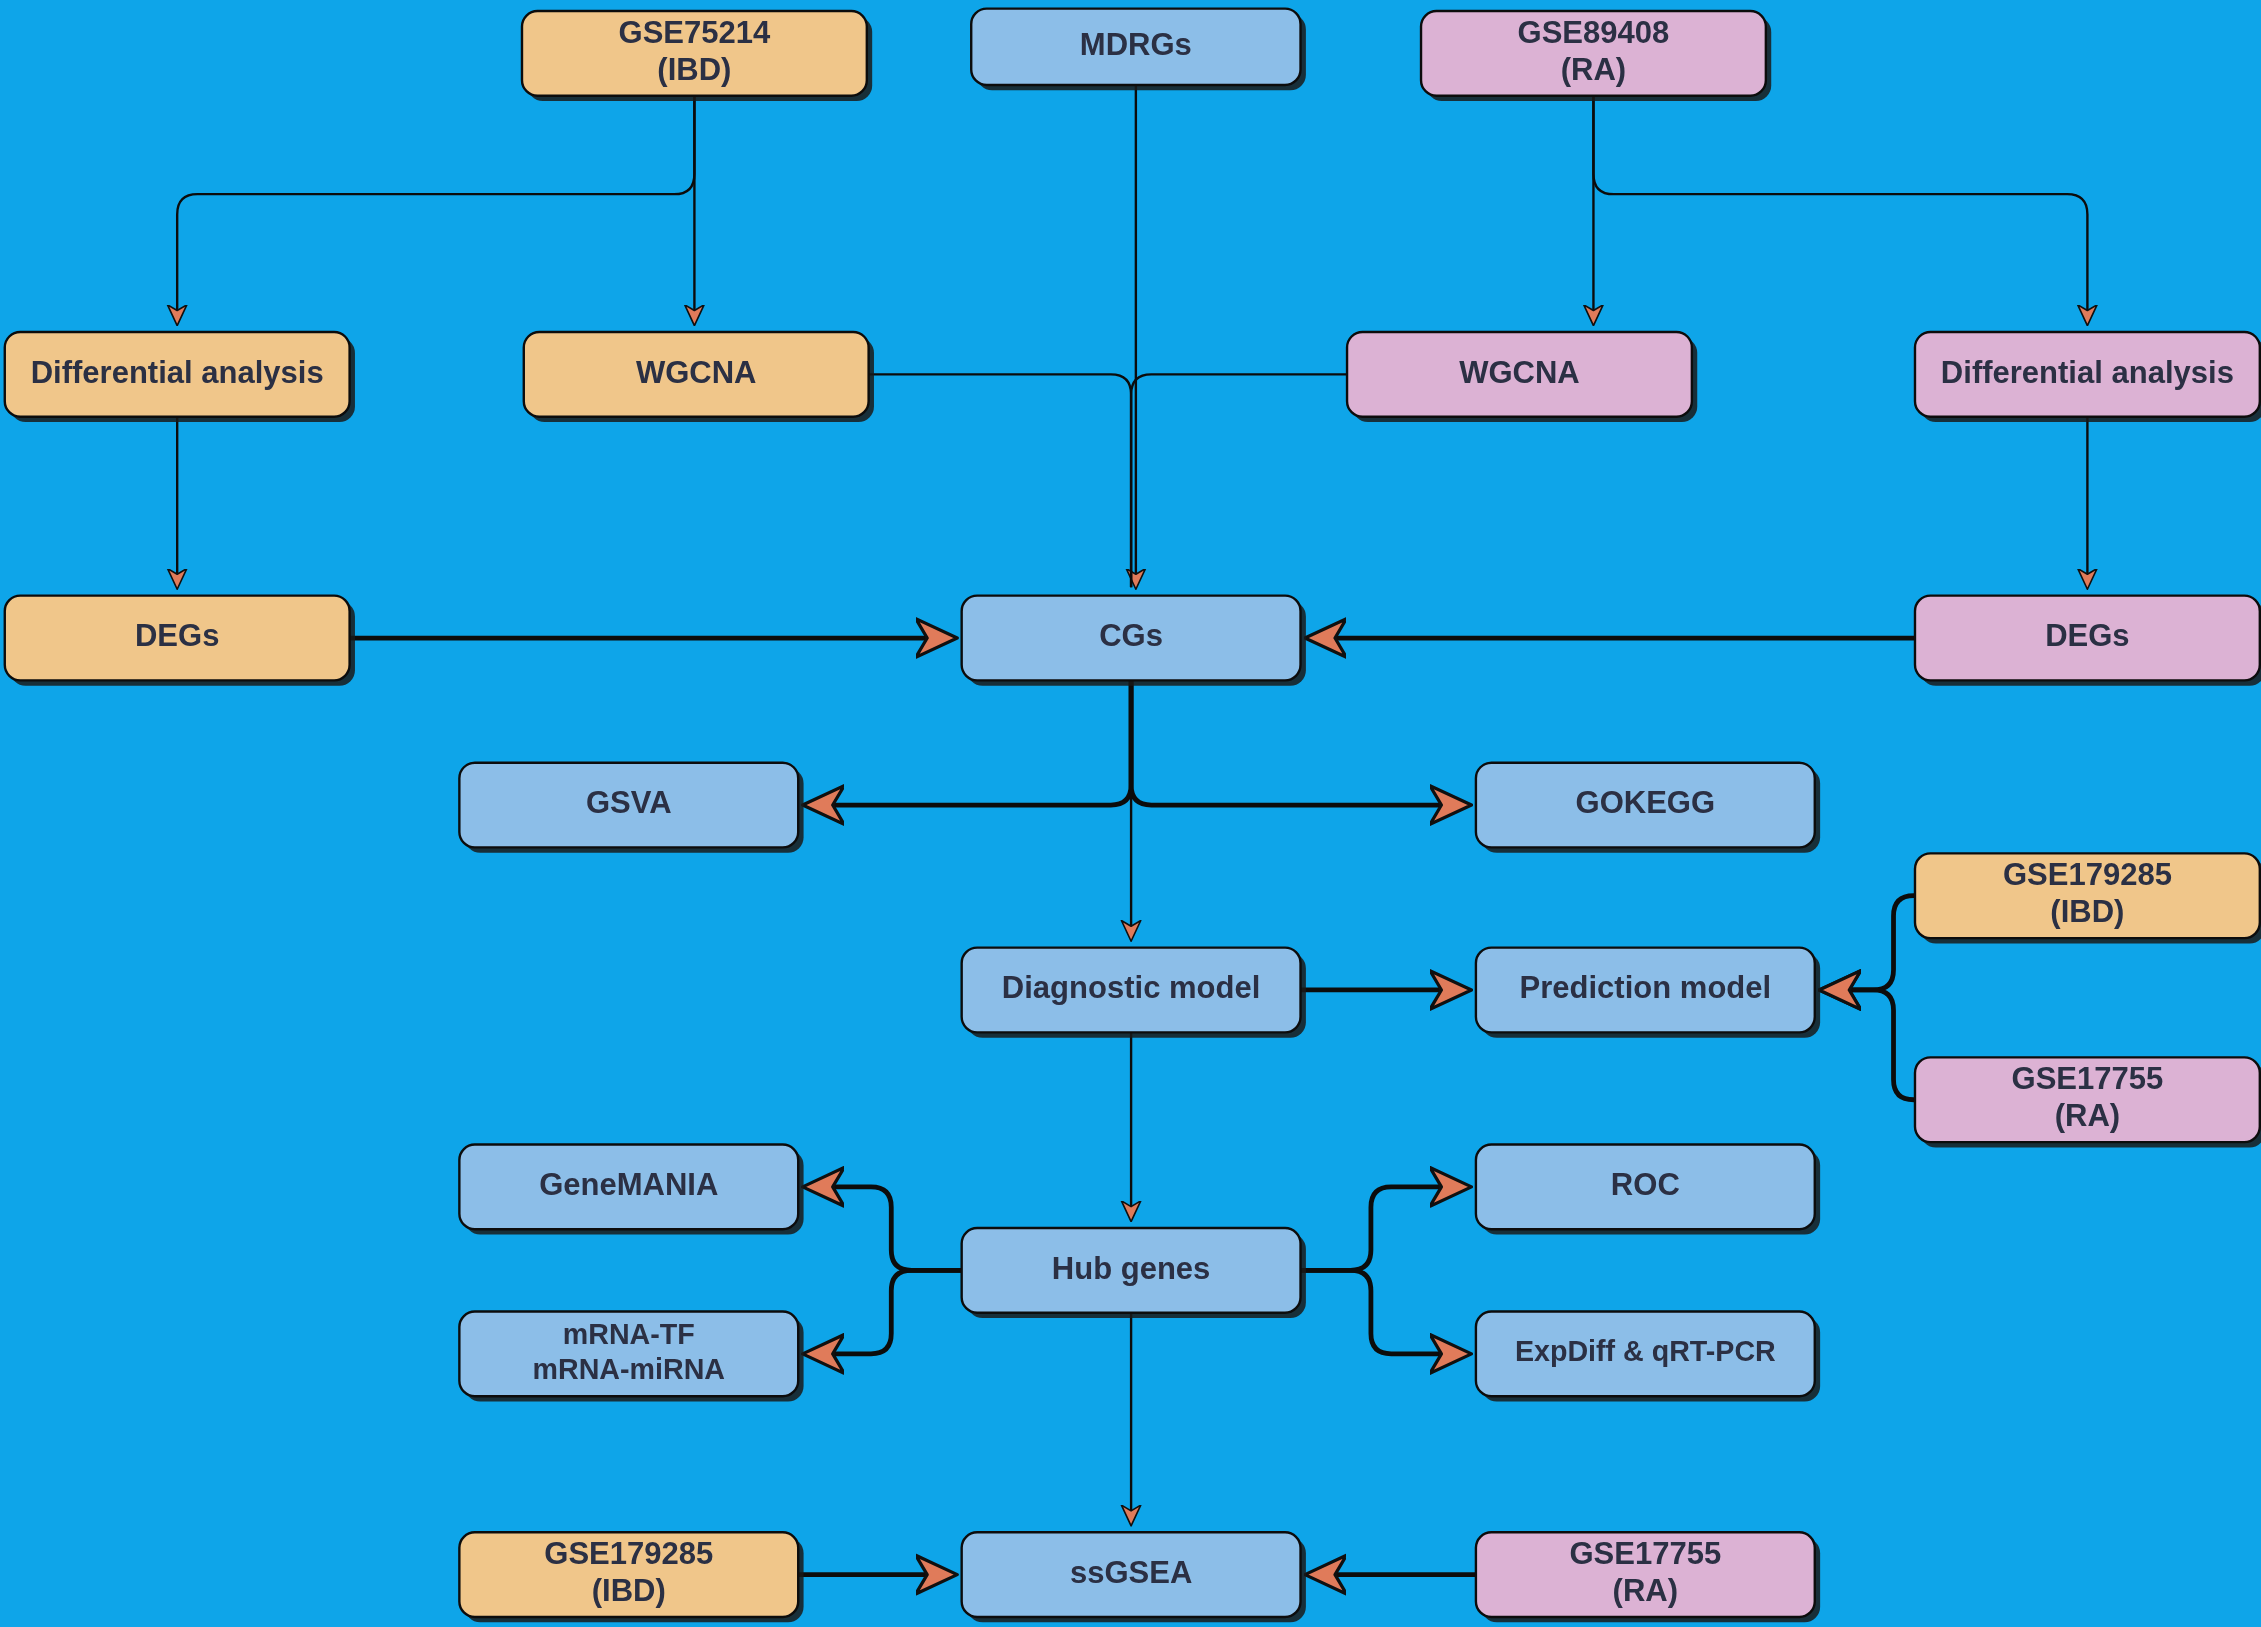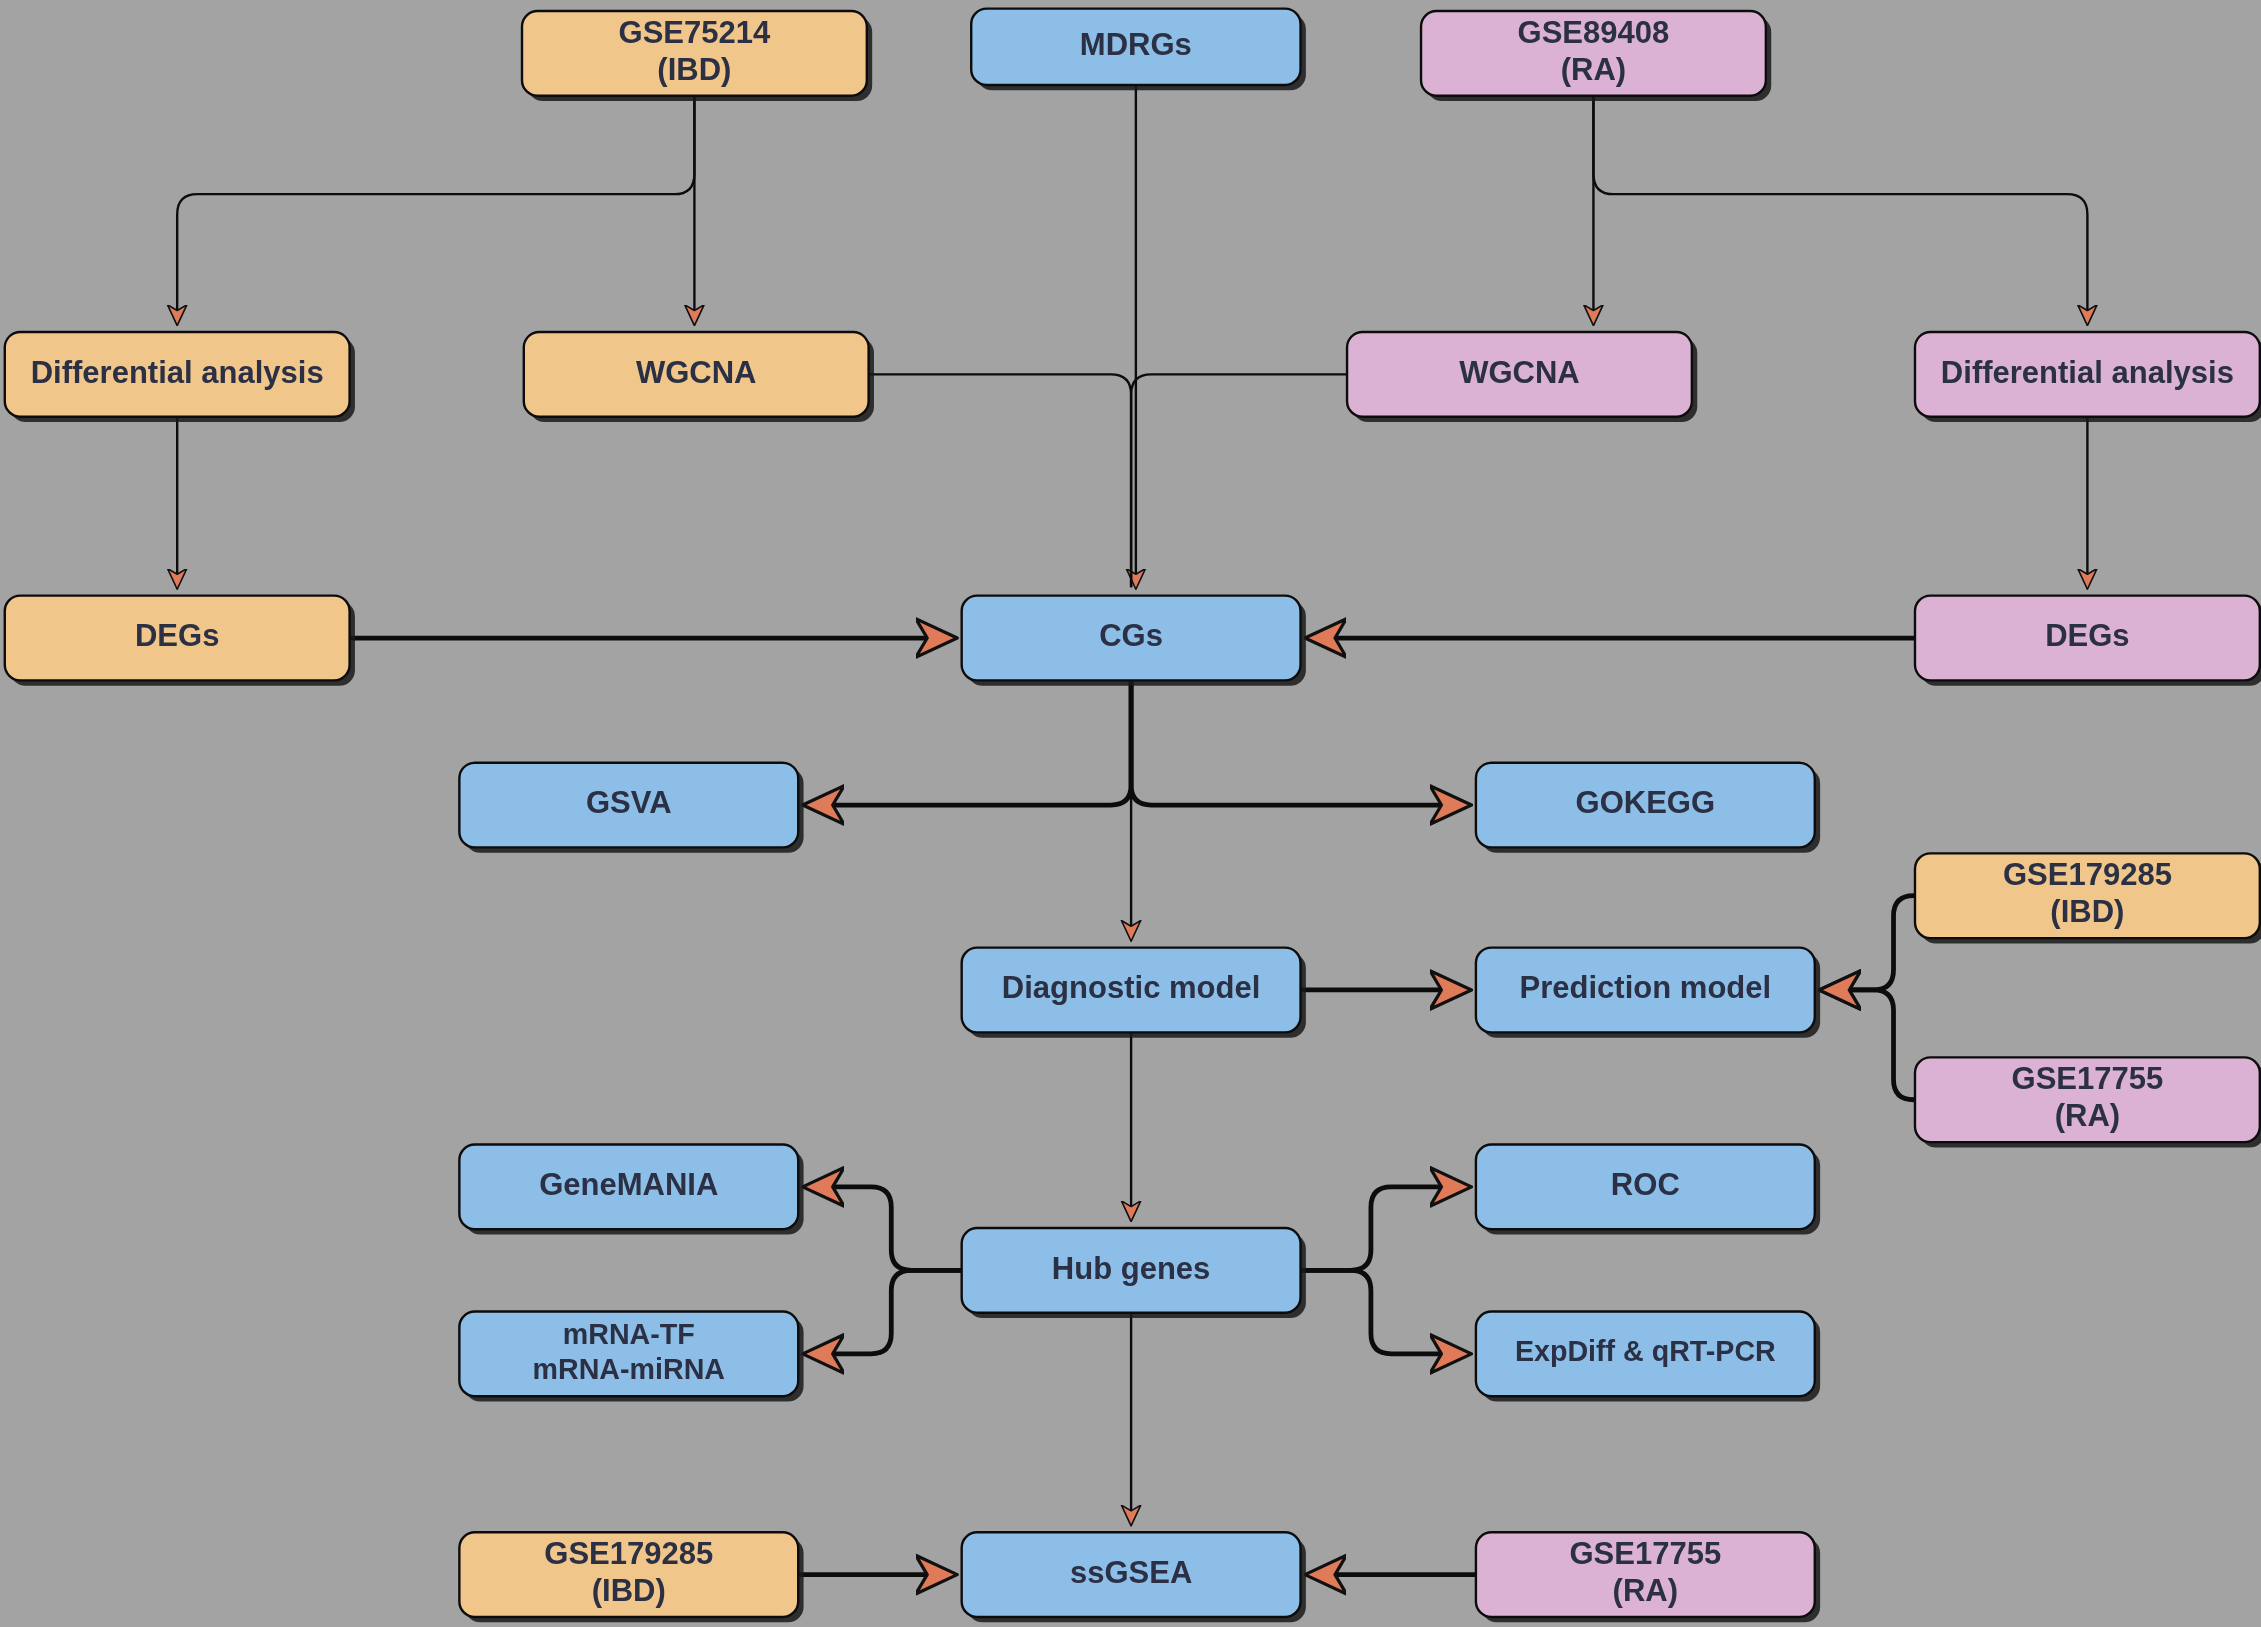--- a/index.html
+++ b/index.html
@@ -1,17 +1,17 @@
 <!DOCTYPE html>
 <html style="font-size:9.5px"><head>
 <meta charset="utf-8">
 <style>
   html,body{margin:0;padding:0;background:#ffffff;}
   body{width:2261px;height:1628px;font-family:"Liberation Sans",sans-serif;overflow:hidden;}
-  #stage{position:relative;width:2261px;height:1628px;background:#a3a3a3;}
+  #stage{position:relative;width:2261px;height:1628px;background:#0ea5e9;}
   svg#flow{position:absolute;left:0;top:0;width:2261px;height:1628px;display:block;}
   .nodeLabel{
     font-family:"Liberation Sans",sans-serif;
     font-weight:700;
     fill:#2b3044;
     text-anchor:middle;
     dominant-baseline:middle;
     paint-order:stroke fill;
     stroke:#ffffff;
     stroke-width:0;

